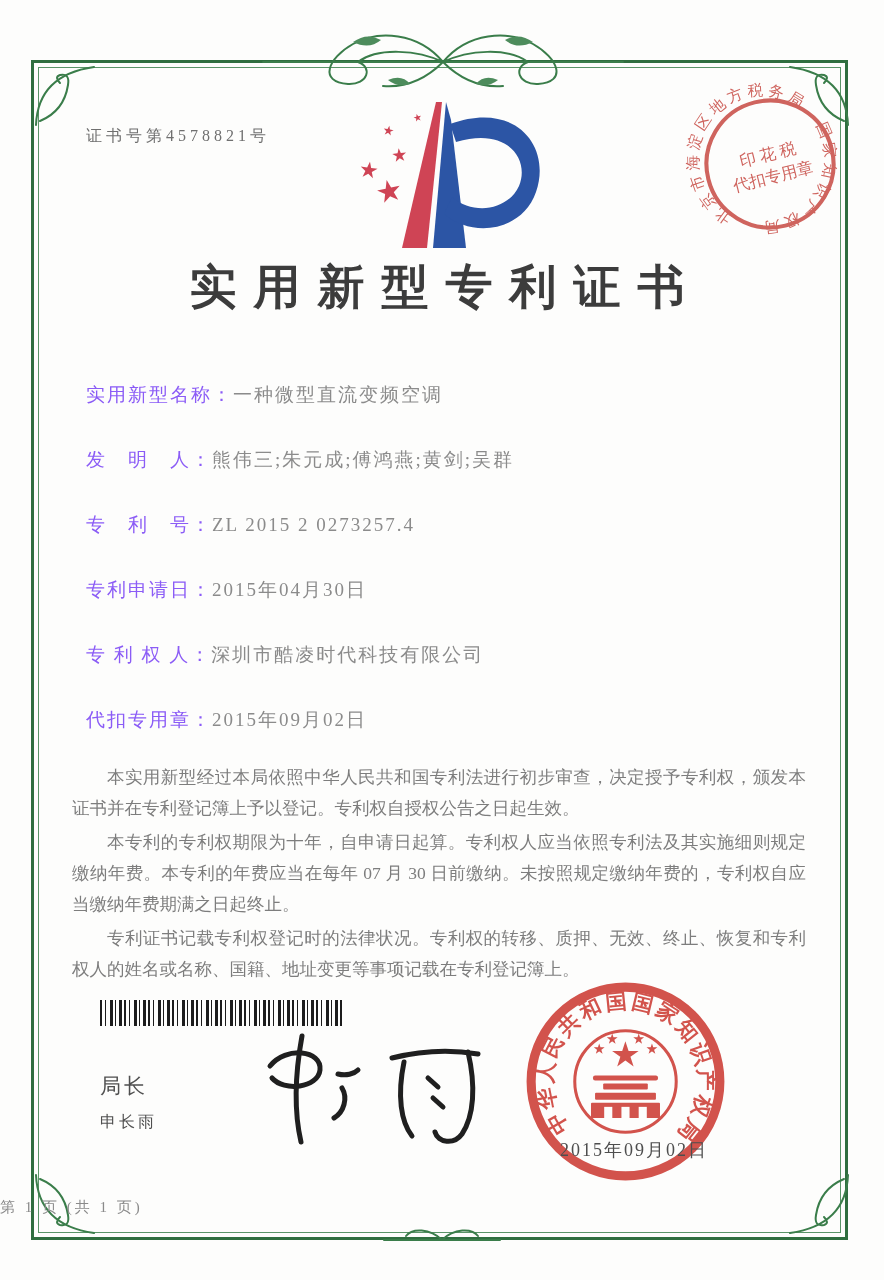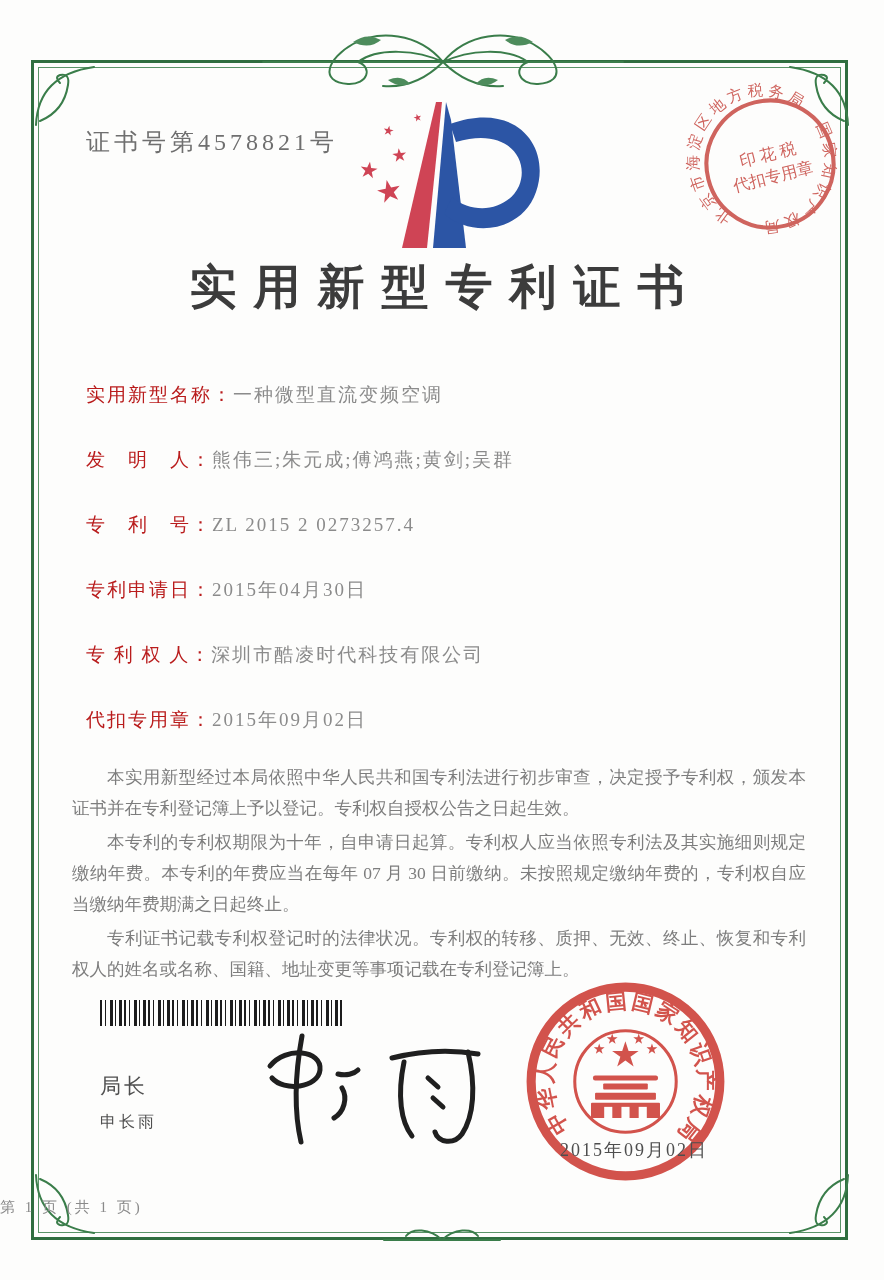--- a/index.html
+++ b/index.html
@@ -5,35 +5,35 @@
   html,body{margin:0;padding:0;background:#e9e9e7;}
   .page{position:relative;width:884px;height:1280px;margin:0 auto;background:#fdfdfc;
         font-family:"Liberation Serif","DejaVu Serif",serif;overflow:hidden;}
   
   .frame-outer{position:absolute;left:31px;top:60px;right:36px;bottom:40px;
                border:3px solid #2f6e3f;}
   .frame-inner{position:absolute;left:38px;top:67px;right:43px;bottom:47px;
                border:1px solid #5a9468;}
   .ornament{position:absolute;pointer-events:none;}
   
-  .cert-no{position:absolute;left:86px;top:126px;font-size:24px;color:#6f6f6f;
+  .cert-no{position:absolute;left:86px;top:126px;font-size:16px;color:#6f6f6f;
            letter-spacing:4px;}
   
   .logo{position:absolute;left:330px;top:98px;}
   
   .tax-seal{position:absolute;left:686px;top:80px;transform:rotate(-14deg);opacity:.82;}
   .tax-seal text{fill:#c5433c;font-family:"Liberation Serif",serif;}
   
   .title{position:absolute;left:0;right:0;top:256px;text-align:center;font-size:47px;
          font-weight:bold;color:#3c3c3c;letter-spacing:17px;padding-left:7px;}
   
   .fields{position:absolute;left:86px;top:382px;width:720px;}
   .field{height:22px;margin-bottom:43px;font-size:19px;color:#8b8b8b;letter-spacing:2px;
          white-space:nowrap;}
-  .field .flabel{color:#b91c1c;text-align:center;}
+  .field .flabel{color:#8b5cf6;text-align:center;}
   
   .body-text{position:absolute;left:72px;top:762px;width:742px;font-size:17.5px;
              color:#7d7d7d;line-height:31px;text-align:justify;}
   .body-text p{margin:0 8px 3px 0;text-indent:2em;}
   
   .barcode{position:absolute;left:100px;top:1000px;width:242px;height:26px;
            background:repeating-linear-gradient(90deg,
              #1c1c1c 0 2px,transparent 2px 5px,
              #1c1c1c 5px 6px,transparent 6px 10px,
              #1c1c1c 10px 13px,transparent 13px 15px,

